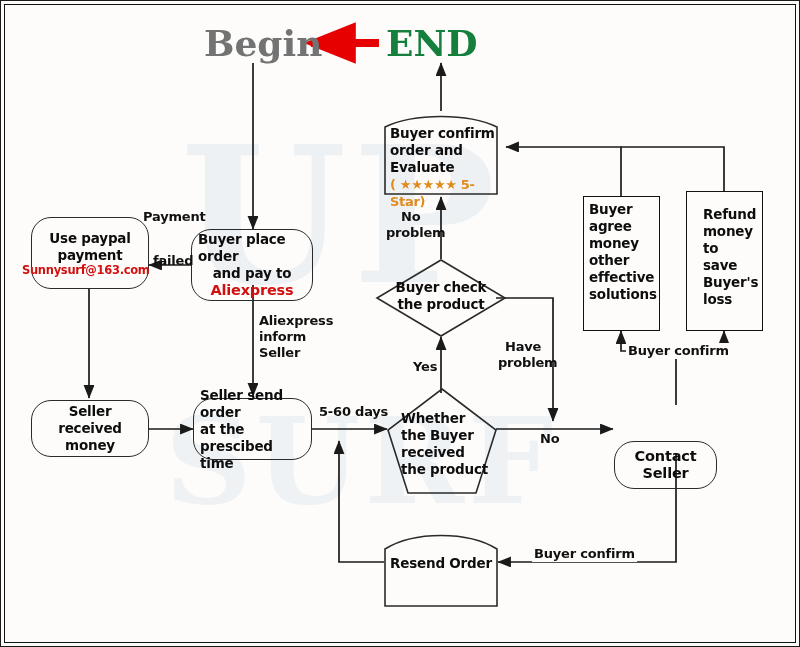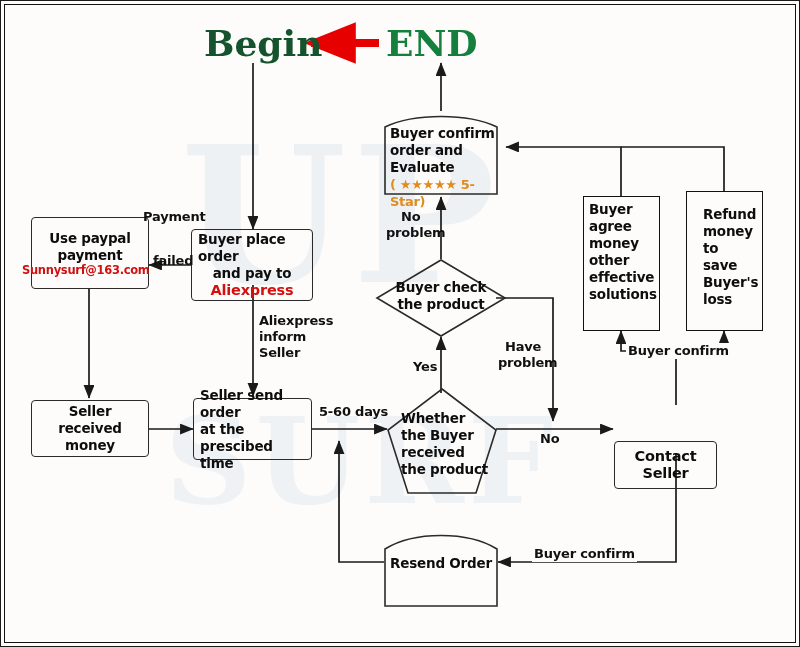--- a/index.html
+++ b/index.html
@@ -51,21 +51,21 @@
     line-height:17px;
     font-weight:bold;
     color:#0d0d0d;
     letter-spacing:-0.2px;
   }
   .node .txt{ display:block; }
 
   
   .rbox{
     border:1.4px solid #2a2a2a;
-    border-radius:4px;
+    border-radius:20px;
     background:transparent;
     display:flex;
     align-items:center;
     justify-content:flex-start;
     padding:4px 6px;
   }
   .rbox.center{justify-content:center;text-align:center;}
 
   
   .sqbox{
@@ -87,21 +87,21 @@
 
   
   .title-word{
     position:absolute;
     font-family:"DejaVu Serif","Liberation Serif",serif;
     font-weight:bold;
     font-size:36px;
     line-height:38px;
     letter-spacing:0px;
   }
-  #begin-word{color:#14532d;left:203px;top:23px;}
+  #begin-word{color:#737373;left:203px;top:23px;}
   #end-word{color:#15803d;left:385px;top:23px;}
 
   .red-text{color:#d21010;}
   .email-text{
     color:#d21010;
     font-size:11.5px;
     line-height:13px;
     font-weight:bold;
     letter-spacing:-0.3px;
   }

